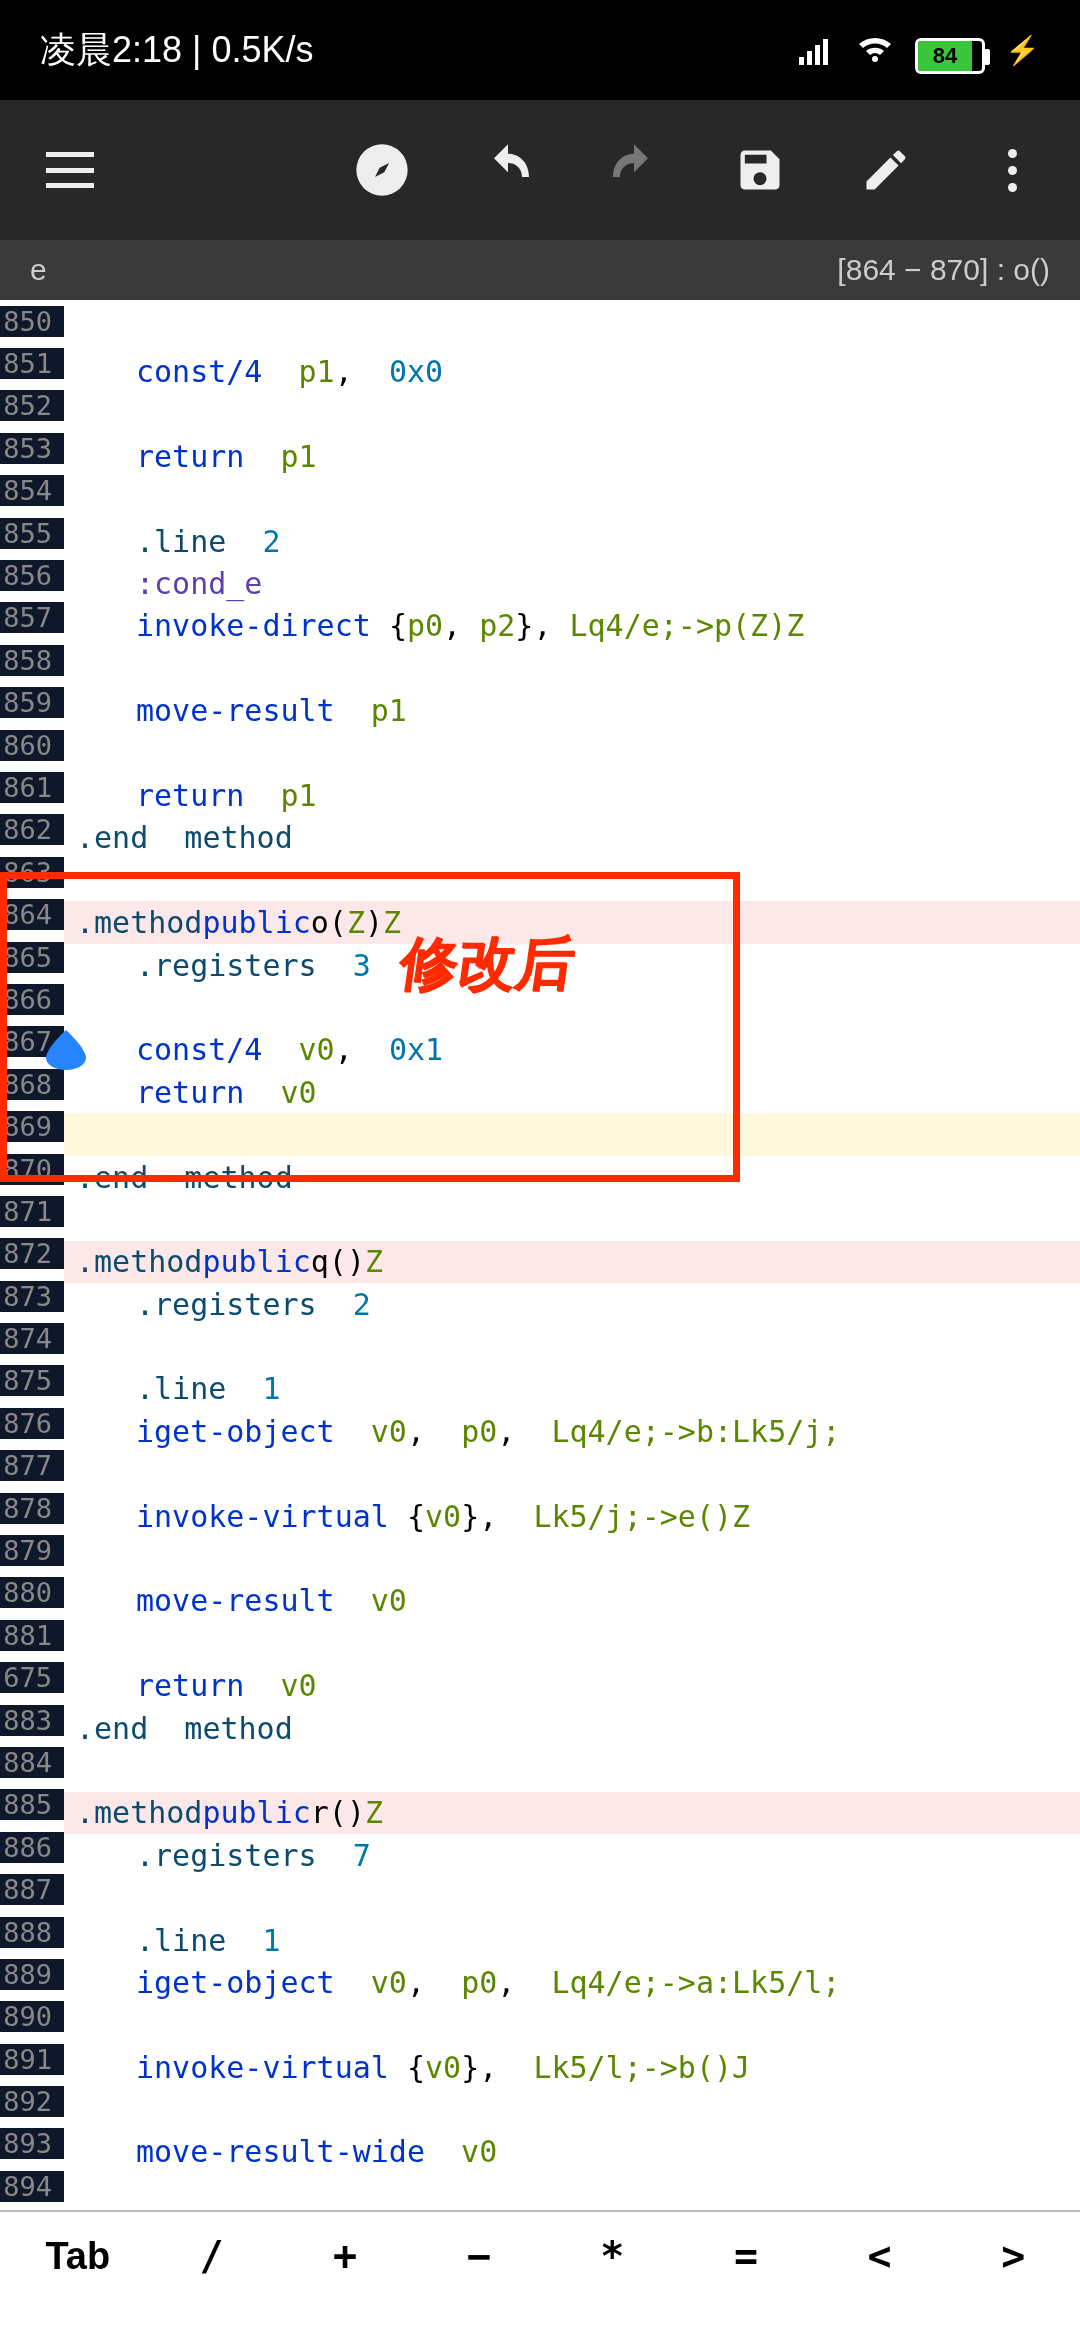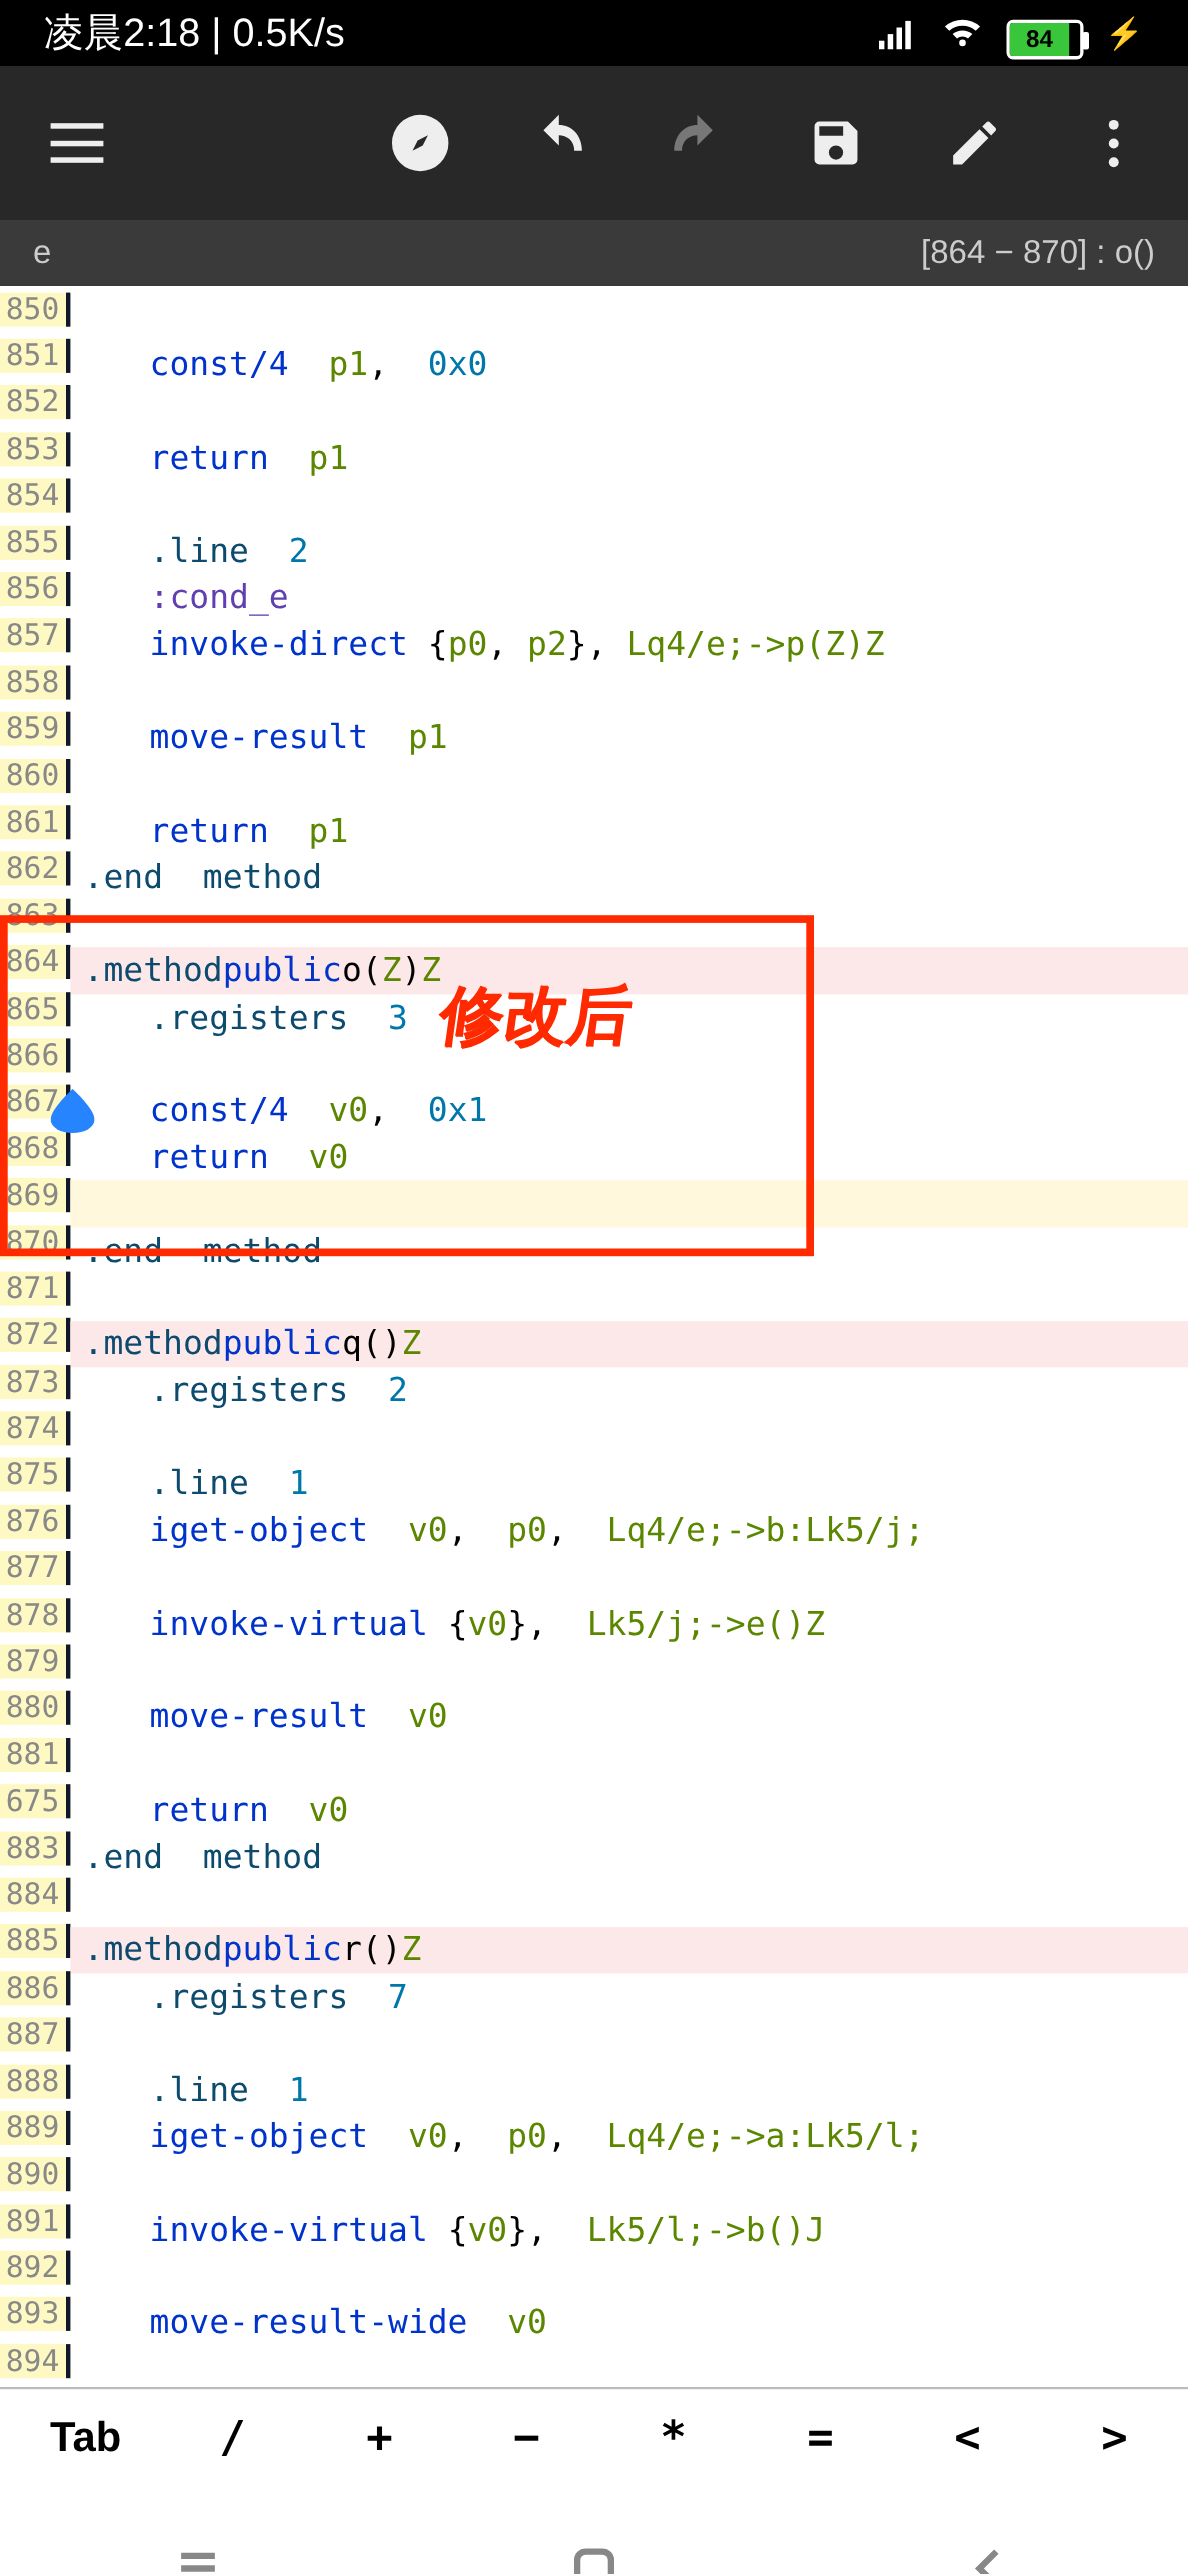--- a/index.html
+++ b/index.html
@@ -1,36 +1,36 @@
 <!DOCTYPE html>
 <html><head>
 <meta charset="utf-8">
 <style>
   * { margin: 0; padding: 0; box-sizing: border-box; }
   html, body { width: 1080px; height: 2340px; font-family: "DejaVu Sans Mono","Consolas",monospace; background:#fff; overflow:hidden; }
-  .statusbar { height:60px; background:#000; color:#fff; display:flex; align-items:center; justify-content:space-between; padding:0 40px; font-size:36px; font-family:sans-serif; }
+  .statusbar { height:100px; background:#000; color:#fff; display:flex; align-items:center; justify-content:space-between; padding:0 40px; font-size:36px; font-family:sans-serif; }
   .statusbar .right { display:flex; align-items:center; gap:20px; }
   .battery { position:relative; width:70px; height:36px; border:3px solid #fff; border-radius:6px; display:flex; align-items:center;margin-top:12px; }
   .battery::after { content:""; position:absolute; right:-8px; top:8px; width:6px; height:16px; background:#fff; border-radius:2px; }
   .battery .fill { background:#3ac63a; height:100%; width:84%; border-radius:3px 0 0 3px; display:flex; align-items:center; justify-content:center; font-size:22px; font-weight:bold; color:#000; }
   .bolt { font-size:28px; }
   .toolbar { height:140px; background:#282828; display:flex; align-items:center; color:#eee; }
   .hamburger { width:140px; display:flex; align-items:center; justify-content:center; }
   .hamburger-lines { width:48px; height:36px; display:flex; flex-direction:column; justify-content:space-between; }
   .hamburger-lines div { height:5px; background:#eee; }
   .toolbar-spacer { flex:1; }
   .toolbar-icons { display:flex; gap:70px; padding-right:40px; align-items:center; }
   .ticon { width:56px; height:56px; display:flex; align-items:center; justify-content:center; }
   .ticon svg { fill:#eee; }
   .dots { display:flex; flex-direction:column; gap:8px; align-items:center; }
   .dots div { width:9px; height:9px; background:#eee; border-radius:50%; }
   .filebar { height:60px; background:#3a3a3a; color:#ccc; display:flex; align-items:center; justify-content:space-between; padding:0 30px; font-size:30px; font-family:sans-serif; }
   .codearea { position:relative; height:1910px; overflow:hidden; background:#fff; }
   .line { height:42.4px; display:flex; align-items:center; font-size:30px; white-space:pre; }
-  .gutter { width:64px; text-align:right; padding-right:6px; color:#888; background:#fef9c3; border-right:4px solid #0f172a; font-size:27px; }
+  .gutter { width:64px; text-align:right; padding-right:6px; color:#888; background:#0f172a; border-right:6px solid #0f172a; font-size:27px; }
   .code { padding-left:12px; flex:1; height:100%; display:flex; align-items:center;margin-top:16px; }
   .hl-method { background:#fce8e8; }
   .hl-caret { background:#fff8dc; }
   .kw { color:#0033cc; }
   .dir { color:#0c4a6e; }
   .reg { color:#5b8700; }
   .num { color:#0077aa; }
   .lbl { color:#6040b0; }
   .typ { color:#5b8700; }
   .op { color:#000; }

